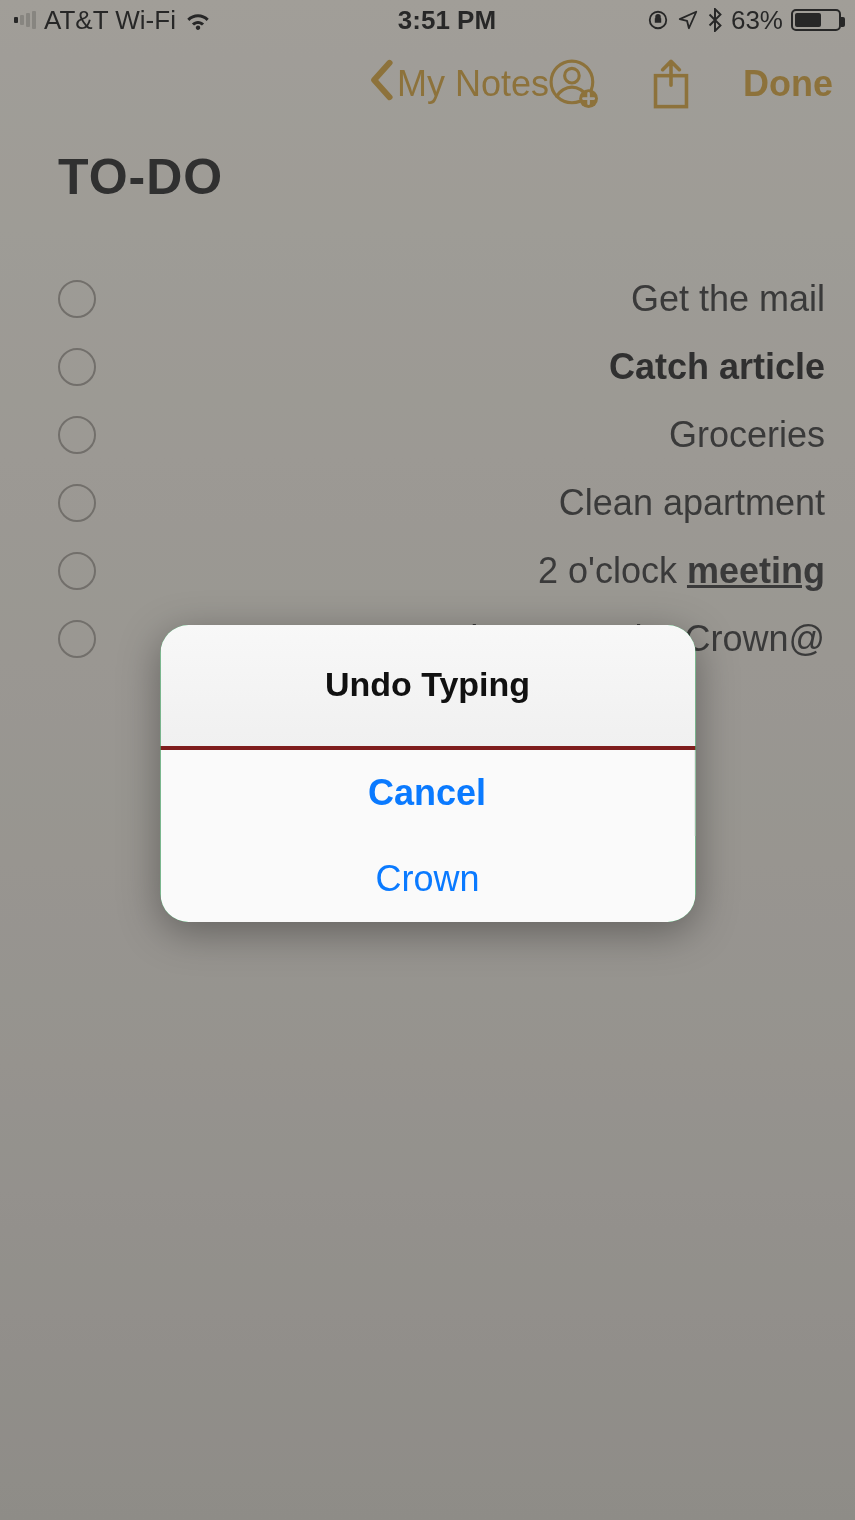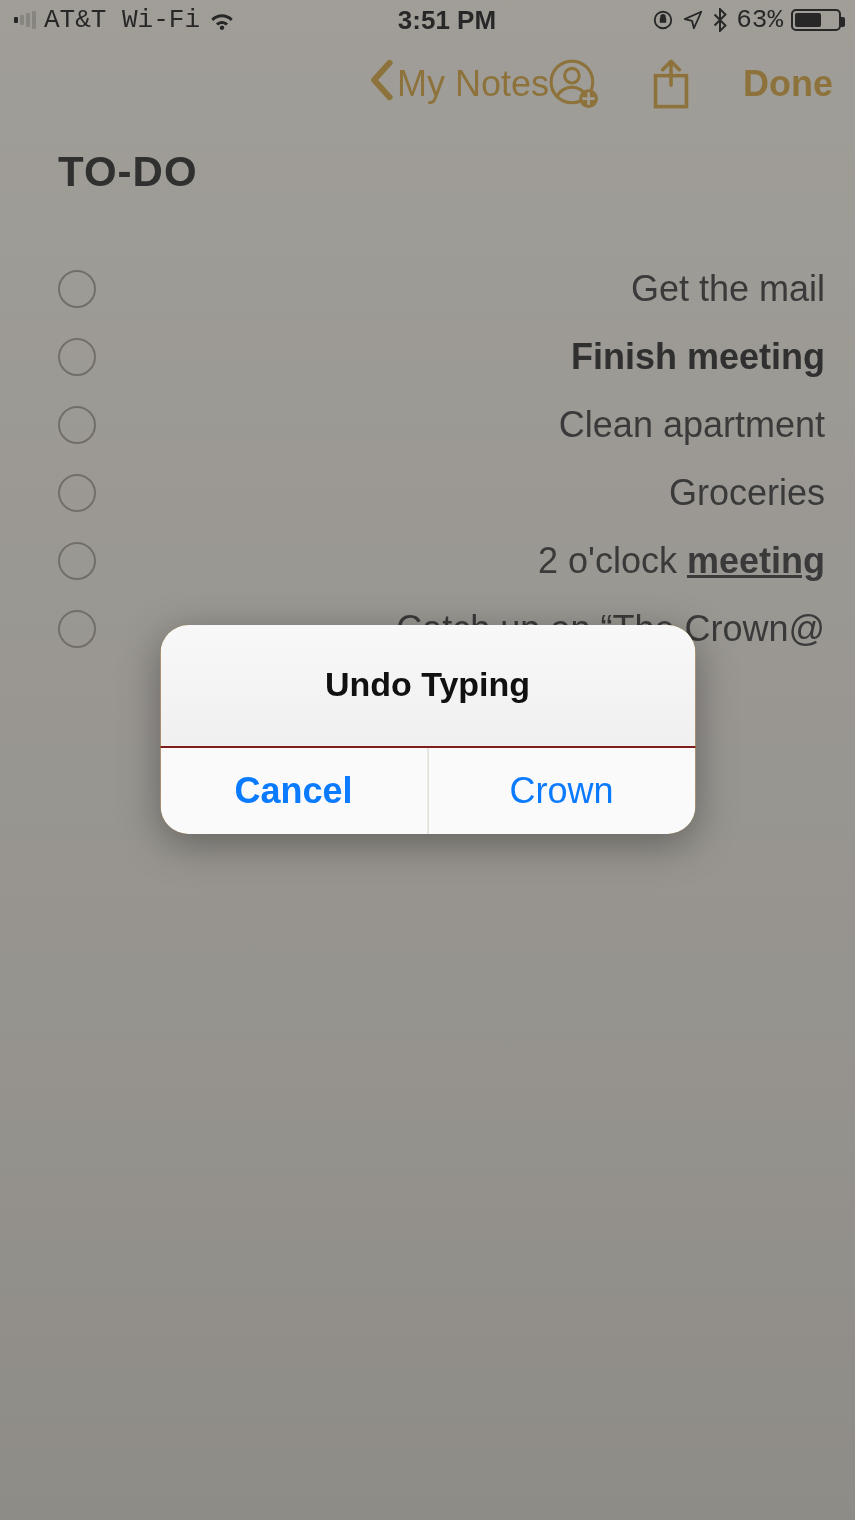--- a/index.html
+++ b/index.html
@@ -21,21 +21,21 @@
   .status-bar {
     height: 40px;
     display: flex;
     align-items: center;
     justify-content: space-between;
     padding: 0 14px;
     font-size: 26px;
     font-weight: 500;
     color: #1c1c1c;
   }
-  .status-left, .status-right { display: flex; align-items: center; gap: 8px; font-family: Liberation Mono, monospace; }
+  .status-left, .status-right { display: flex; align-items: center; gap: 8px; }
   .status-center { position: absolute; left: 0; right: 0; text-align: center; font-weight: 600; margin-left: 39px; }
   .status-center span { display: inline-block; }
   .signal-bars { display: flex; align-items: flex-end; gap: 2px; height: 20px; }
   .signal-bars span { width: 4px; background: #b0aca5; display:inline-block; border-radius:1px;}
   .signal-bars span:nth-child(1){height:6px; background:#1c1c1c;}
   .signal-bars span:nth-child(2){height:10px;}
   .signal-bars span:nth-child(3){height:14px;}
   .signal-bars span:nth-child(4){height:18px;}
   .wifi-icon svg { width: 28px; height: 22px; }
   .sb-icon { display:flex; align-items:center; }
@@ -59,57 +59,58 @@
     padding: 0 22px 0 14px;
   }
   .nav-left { display:flex; align-items:center; gap:0px; color:#b8903b; font-size: 36px; font-weight:400;}
   .nav-left .chev { font-size: 48px; font-weight:400; line-height:1; margin-right:4px;}
   .nav-right { display:flex; align-items:center; gap: 52px; }
   .nav-right .done { color:#b8903b; font-size: 36px; font-weight:600; }
   .nav-icon svg { display:block; }
 
   
   .note-content { padding: 20px 30px 0 58px; }
-  .note-title { font-size: 42px; font-weight: 800; color:#2a2a2a; letter-spacing:1px; margin-bottom: 70px; }
+  .note-title { font-size: 50px; font-weight: 800; color:#2a2a2a; letter-spacing:1px; margin-bottom: 70px; }
   .checklist { list-style:none; }
   .checklist li { display:flex; align-items:center; gap: 30px; margin-bottom: 22px; min-height:46px;justify-content:space-between; }
   .checklist .circle {
     width: 38px; height: 38px; border: 2.5px solid #8f8b84; border-radius: 50%; flex-shrink:0;
   }
   .checklist .txt { font-size: 36px; color:#3a3a3a; }
   .checklist .txt.bold { font-weight: 700; color:#2a2a2a; }
   .checklist .txt .ul { text-decoration: underline; font-weight: bold; }
 
   
   .dim {
     position:absolute; inset:0; background: rgba(60,60,60,0.35);
   }
 
   
   .alert {
     position: absolute;
     left: 50%; top: 625px;
     transform: translateX(-50%);
     width: 535px;
-    background: #a16207;
+    background: #22c55e;
     border-radius: 28px;
     overflow: hidden;
     box-shadow: 0 10px 40px rgba(0,0,0,0.35);
   }
   .alert-title {
     text-align: center;
     font-size: 34px;
     font-weight: 600;
     color: #111;
     padding: 40px 20px 42px;
     background: linear-gradient(180deg,#f8f8f8,#f0f0f0);
   }
   .alert-buttons {
     display: flex;
-    border-top: 2px solid #7f1d1d;
+    border-top: 4px solid #7f1d1d;
+    flex-direction: column;
   }
   .alert-buttons button {
     flex: 1;
     background: #fafafa;
     border: none;
     padding: 22px 0;
     font-size: 36px;
     color: #0a7aff;
     font-family: inherit;
     cursor: pointer;
@@ -195,29 +196,29 @@
 
   <div class="note-content">
     <div class="note-title">TO-DO</div>
     <ul class="checklist">
       <li>
         <span class="circle"></span>
         <span class="txt">Get the mail</span>
       </li>
       <li>
         <span class="circle"></span>
-        <span class="txt bold">Finish meeting</span>
+        <span class="txt bold">Catch article</span>
+      </li>
+      <li>
+        <span class="circle"></span>
+        <span class="txt">Groceries</span>
       </li>
       <li>
         <span class="circle"></span>
         <span class="txt">Clean apartment</span>
-      </li>
-      <li>
-        <span class="circle"></span>
-        <span class="txt">Groceries</span>
       </li>
       <li>
         <span class="circle"></span>
         <span class="txt"><span>2 o'clock </span><span class="ul">meeting</span></span>
       </li>
       <li>
         <span class="circle"></span>
         <span class="txt">Catch up on “The Crown@</span>
       </li>
     </ul>

